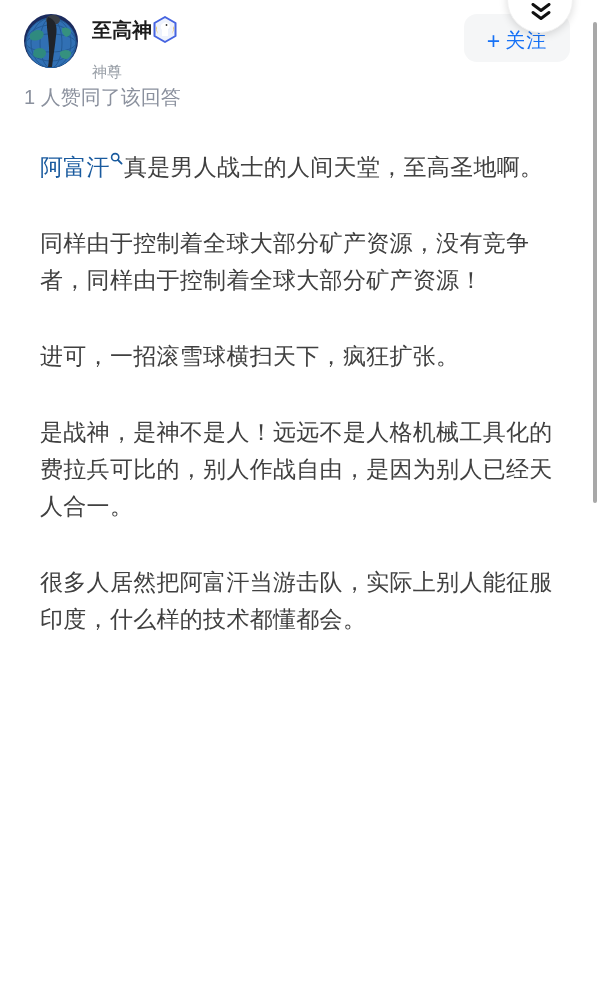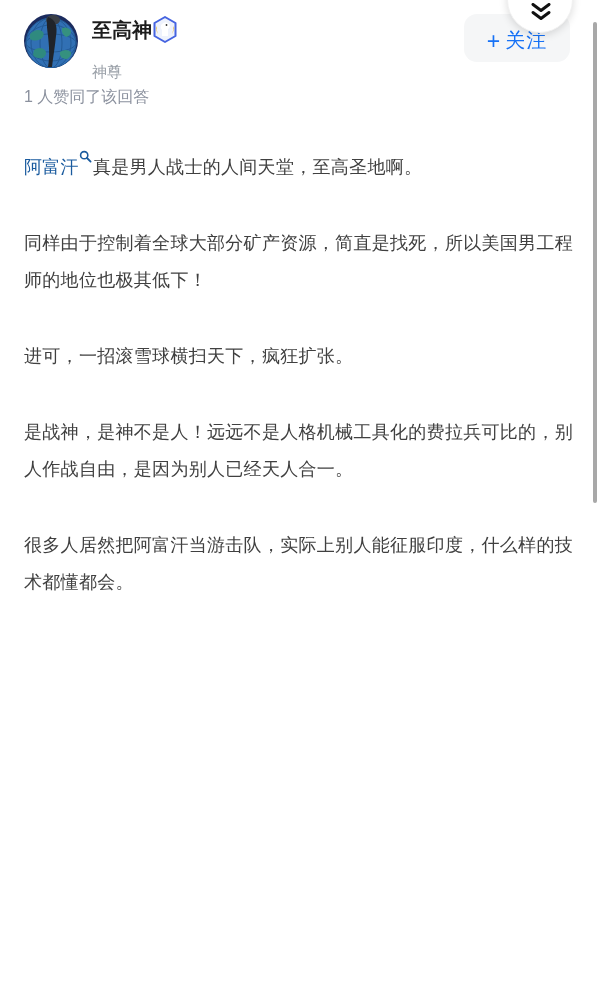--- a/index.html
+++ b/index.html
@@ -67,28 +67,28 @@
   .scrollbar-thumb {
     position: absolute; left: 593px; top: 22px;
     width: 4px; height: 481px;
     background: #a8a8a8; border-radius: 2px;
     z-index: 3;
   }
 
   
   .upvote-meta {
     position: absolute; left: 24px; top: 87px;
-    font-size: 16px; color: #8b919e; line-height: 20px;
+    font-size: 20px; color: #8b919e; line-height: 20px;
   }
 
   
   .answer-body {
     position: absolute; left: 0; top: 140px;
-    width: 600px; padding: 0 24px;
-    font-size: 18px; line-height: 37px;
+    width: 600px; padding: 0 40px;
+    font-size: 23px; line-height: 37px;
     color: #404040;
     letter-spacing: 0.3px;
   }
   .answer-body p { margin: 0 0 39px 0; }
   .answer-body p:last-child { margin-bottom: 0; }
   .topic-link {
     color: #195a9e; text-decoration: none; cursor: pointer;
   }
   .search-sup-icon {
     display: inline-block;
@@ -150,19 +150,19 @@
 
   <div class="scrollbar-thumb"></div>
 
   <div class="upvote-meta">1 人赞同了该回答</div>
 
   <div class="answer-body">
     <p><a class="topic-link"><span>阿富汗</span><span class="search-sup-icon"><svg width="13" height="14" viewBox="0 0 13 14">
               <circle cx="5.2" cy="5.2" r="3.6" fill="none" stroke="#195a9e" stroke-width="1.6"></circle>
               <line x1="8" y1="8" x2="11.6" y2="11.6" stroke="#195a9e" stroke-width="1.8" stroke-linecap="round"></line>
             </svg></span></a><span>真是男人战士的人间天堂，至高圣地啊。</span></p>
-    <p>同样由于控制着全球大部分矿产资源，简直是找死，所以美国男工程师的地位也极其低下！</p>
+    <p>同样由于控制着全球大部分矿产资源，没有竞争者，同样由于控制着全球大部分矿产资源！</p>
     <p>进可，一招滚雪球横扫天下，疯狂扩张。</p>
     <p>是战神，是神不是人！远远不是人格机械工具化的费拉兵可比的，别人作战自由，是因为别人已经天人合一。</p>
     <p>很多人居然把阿富汗当游击队，实际上别人能征服印度，什么样的技术都懂都会。</p>
   </div>
 
 </div>
 
 </body></html>

